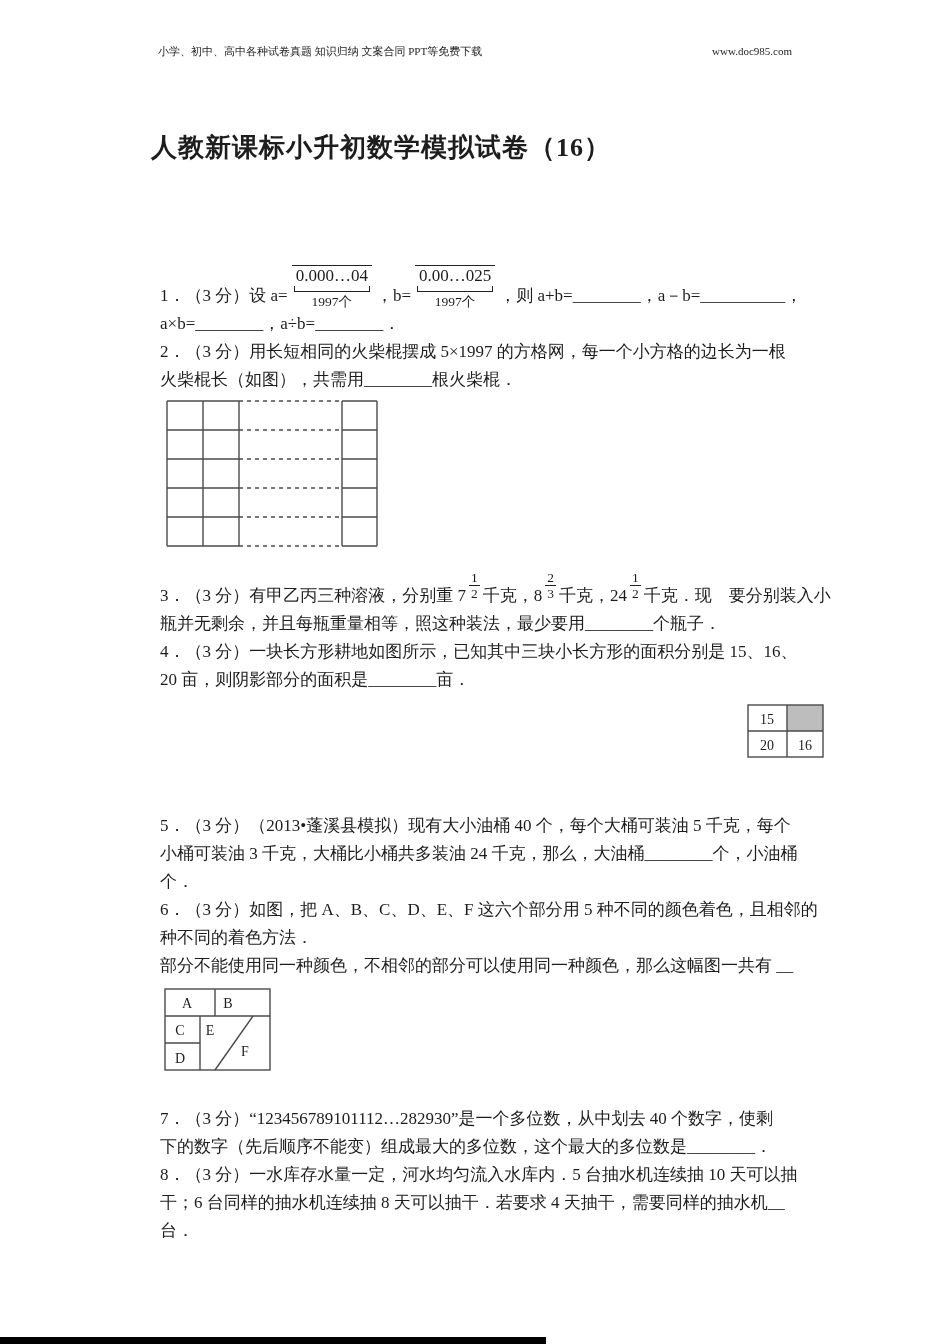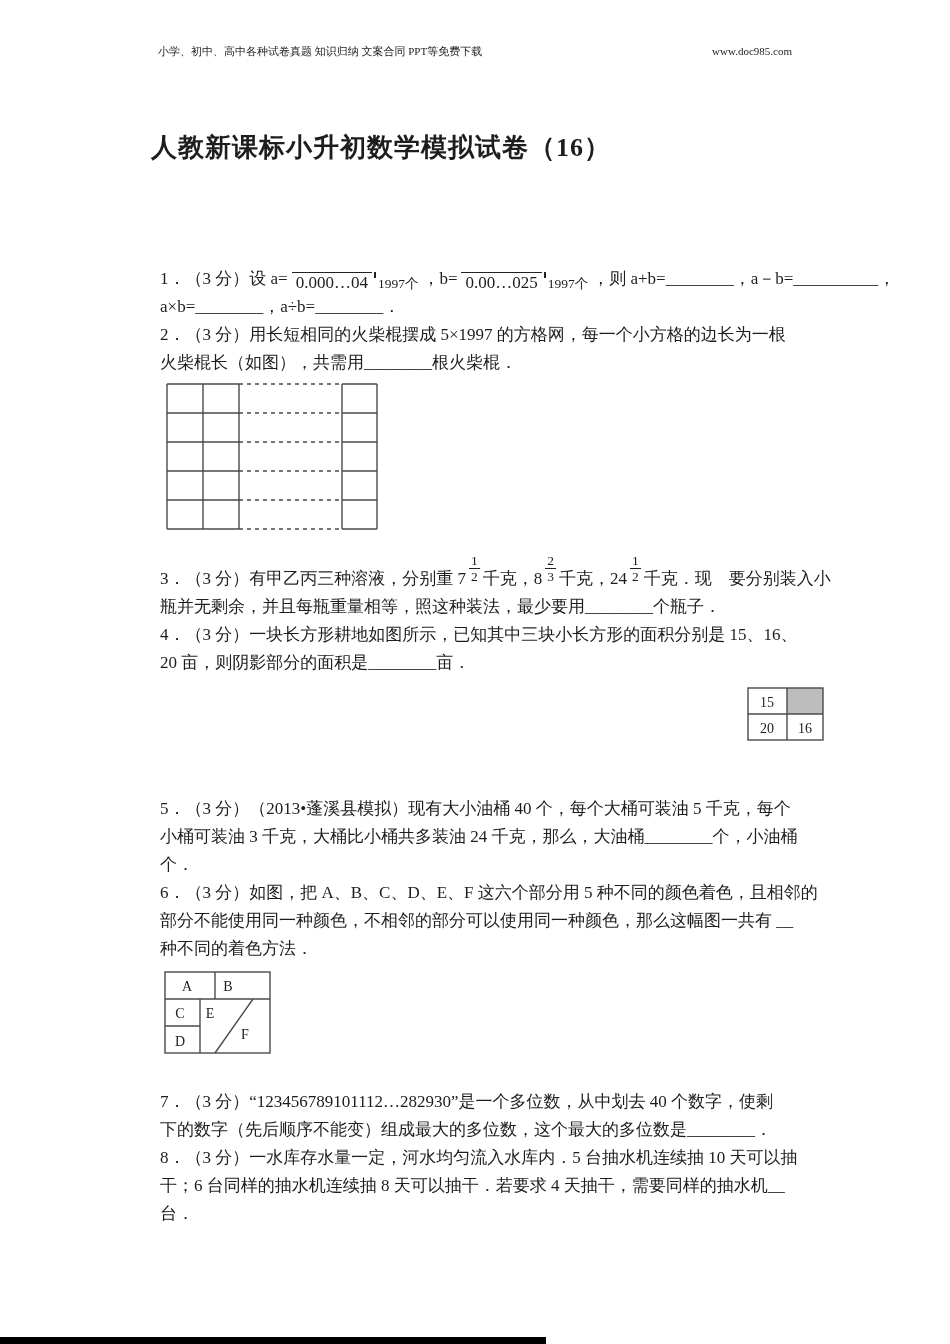--- a/index.html
+++ b/index.html
@@ -9,21 +9,21 @@
   }
   .header{position:absolute;top:42px;left:158px;width:634px;display:flex;
     justify-content:space-between;font-size:11px;line-height:18px;align-items:flex-end;}
   .title{position:absolute;top:130px;left:0;width:762px;text-align:center;
     font-size:26px;font-weight:bold;letter-spacing:1px;}
   .content{position:absolute;top:265px;left:160px;width:665px;
     font-size:17px;line-height:28px;}
   .line{white-space:pre;}
   .rowflex{display:flex;align-items:flex-end;white-space:pre;}
   
-  .ub{display:inline-flex;flex-direction:row;align-items:center;margin:0 4px;}
+  .ub{display:inline-flex;flex-direction:column;align-items:center;margin:0 4px;}
   .ub-num{line-height:20px;border-top:1.4px solid #222;padding:0 4px;}
   .ub-brk{align-self:stretch;height:5px;border-left:1.4px solid #222;
     border-right:1.4px solid #222;border-bottom:1.4px solid #222;margin:0 2px;}
   .ub-count{font-size:13.5px;line-height:17px;margin-top:1px;}
   
   .frac{display:inline-flex;flex-direction:column;align-items:center;
     font-size:13.5px;line-height:15px;margin:0 3px 9px;}
   .fn{padding:0 2px;}
   .fd{border-top:1.2px solid #222;padding:0 2px;}
   
@@ -144,22 +144,22 @@
   </div>
 
   <div class="q5">
     <div class="line">5．（3 分）（2013•蓬溪县模拟）现有大小油桶 40 个，每个大桶可装油 5 千克，每个</div>
     <div class="line">小桶可装油 3 千克，大桶比小桶共多装油 24 千克，那么，大油桶________个，小油桶</div>
     <div class="line">个．</div>
   </div>
 
   <div>
     <div class="line">6．（3 分）如图，把 A、B、C、D、E、F 这六个部分用 5 种不同的颜色着色，且相邻的</div>
+    <div class="line">种不同的着色方法．</div>
     <div class="line">部分不能使用同一种颜色，不相邻的部分可以使用同一种颜色，那么这幅图一共有 __</div>
-    <div class="line">种不同的着色方法．</div>
     <div class="fig-regions">
       <svg width="107" height="84" viewBox="0 0 107 84">
         <rect class="frame" x="1" y="1" width="105" height="81"></rect>
         <line x1="1" y1="28" x2="106" y2="28"></line>
         <line x1="51" y1="1" x2="51" y2="28"></line>
         <line x1="36" y1="28" x2="36" y2="82"></line>
         <line x1="1" y1="55" x2="36" y2="55"></line>
         <line x1="51" y1="82" x2="89" y2="28"></line>
         <text x="23" y="20">A</text>
         <text x="64" y="20">B</text>

